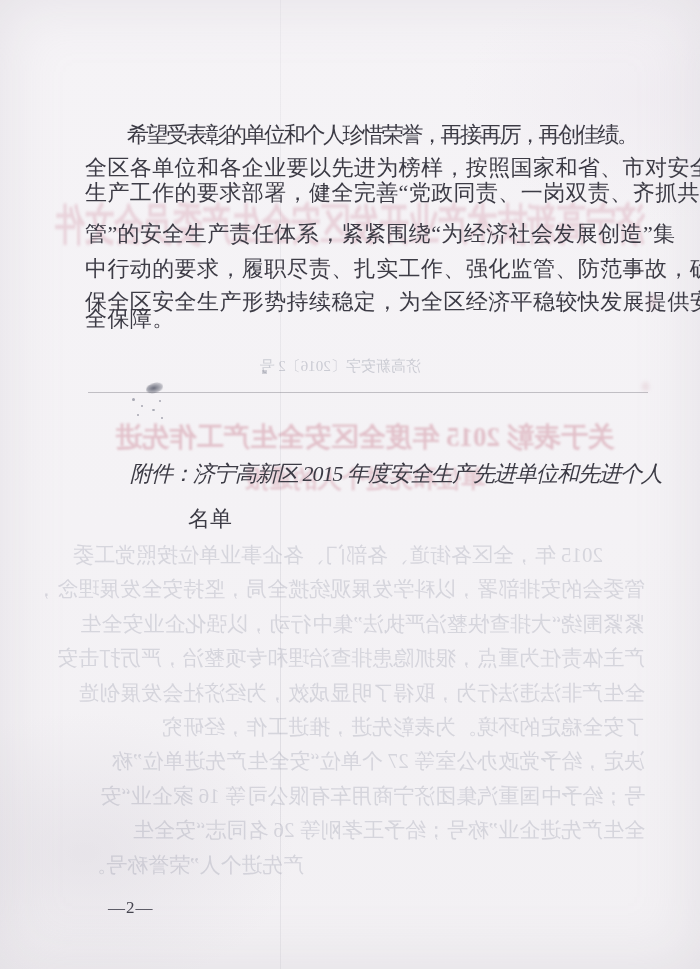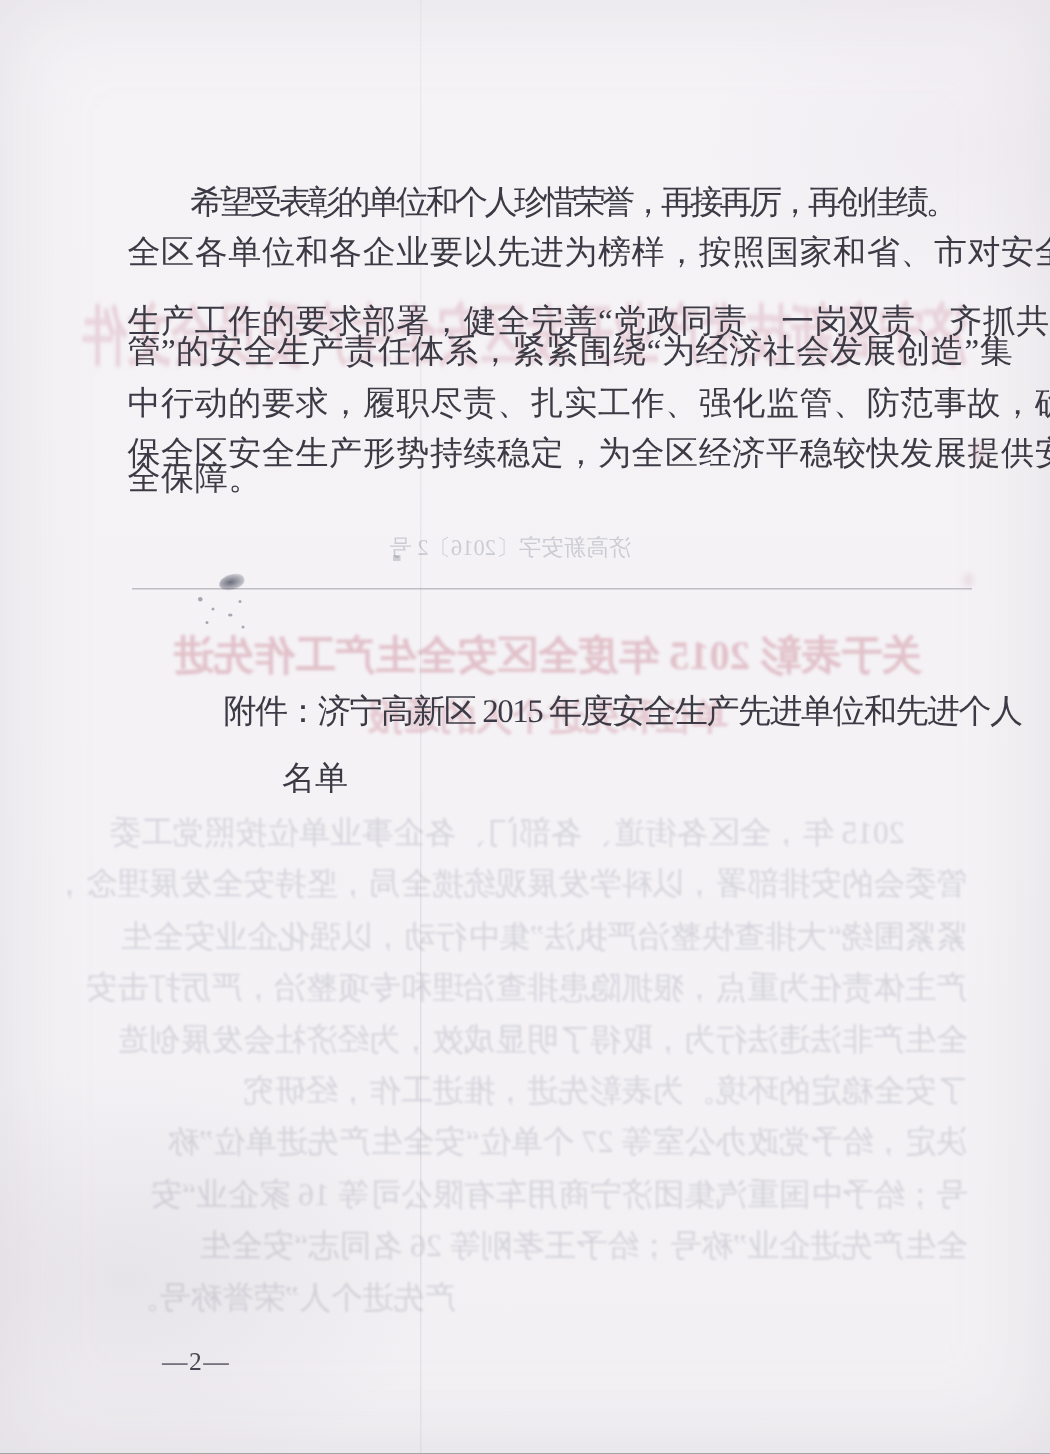--- a/index.html
+++ b/index.html
@@ -38,21 +38,21 @@
     left:85px;top:467px;width:560px;text-align:center;
     font-size:24px;font-weight:bold;
     color:rgba(195,105,125,0.30);filter:blur(1.0px);
   }
   .bleed-line{left:85px;width:560px;font-size:21px;text-align:left;}
   .bleed-line.short{text-align:right;}
   
   .ink{position:absolute;color:#3c3b45;font-size:22px;line-height:1;white-space:nowrap;}
   .body-line{left:85px;letter-spacing:0.4px;}
   .body-line.first{left:127px;letter-spacing:-2.4px;text-align:center;}
-  .attach-line{left:149px;letter-spacing:-1px;}
+  .attach-line{left:130px;letter-spacing:-1px;font-style:italic;}
   .attach-line2{left:188px;}
   .hrule{position:absolute;left:88px;top:392px;width:560px;height:1px;
          background:rgba(150,147,155,0.55);}
   .page-num{position:absolute;left:108px;top:898px;font-size:17px;color:#45444f;
             letter-spacing:1px;white-space:nowrap;}
   
   .fold-line{position:absolute;left:280px;top:0;width:1px;height:969px;
     background:linear-gradient(180deg,rgba(125,125,140,0.07) 0%,rgba(125,125,140,0.10) 40%,rgba(120,120,138,0.16) 75%,rgba(125,125,140,0.10) 100%);}
   .ink-blot{position:absolute;left:146px;top:383px;width:17px;height:10px;border-radius:60% 45% 55% 50%;
     background:radial-gradient(ellipse at 45% 50%, rgba(60,64,82,0.75), rgba(60,64,82,0.25) 70%, rgba(60,64,82,0) 100%);
@@ -80,21 +80,21 @@
   <div class="bleed bleed-line" style="top:717px">了安全稳定的环境。为表彰先进，推进工作，经研究</div>
   <div class="bleed bleed-line" style="top:751px">决定，给予党政办公室等 27 个单位“安全生产先进单位”称</div>
   <div class="bleed bleed-line" style="top:786px">号；给予中国重汽集团济宁商用车有限公司等 16 家企业“安</div>
   <div class="bleed bleed-line" style="top:820px">全生产先进企业”称号；给予王孝刚等 26 名同志“安全生</div>
   <div class="bleed bleed-line short" style="top:855px">产先进个人”荣誉称号。</div>
 
   <div class="hrule"></div>
 
   <div class="ink body-line first" style="top:124px">希望受表彰的单位和个人珍惜荣誉，再接再厉，再创佳绩。</div>
   <div class="ink body-line" style="top:157px">全区各单位和各企业要以先进为榜样，按照国家和省、市对安全</div>
-  <div class="ink body-line" style="top:203px">生产工作的要求部署，健全完善“党政同责、一岗双责、齐抓共</div>
+  <div class="ink body-line" style="top:182px">生产工作的要求部署，健全完善“党政同责、一岗双责、齐抓共</div>
   <div class="ink body-line" style="top:223px">管”的安全生产责任体系，紧紧围绕“为经济社会发展创造”集</div>
   <div class="ink body-line" style="top:258px">中行动的要求，履职尽责、扎实工作、强化监管、防范事故，确</div>
   <div class="ink body-line" style="top:291px">保全区安全生产形势持续稳定，为全区经济平稳较快发展提供安</div>
   <div class="ink body-line" style="top:308px">全保障。</div>
 
   <div class="ink attach-line" style="top:463px">附件：济宁高新区 2015 年度安全生产先进单位和先进个人</div>
   <div class="ink attach-line2" style="top:508px">名单</div>
 
   <div class="page-num">—2—</div>
 

